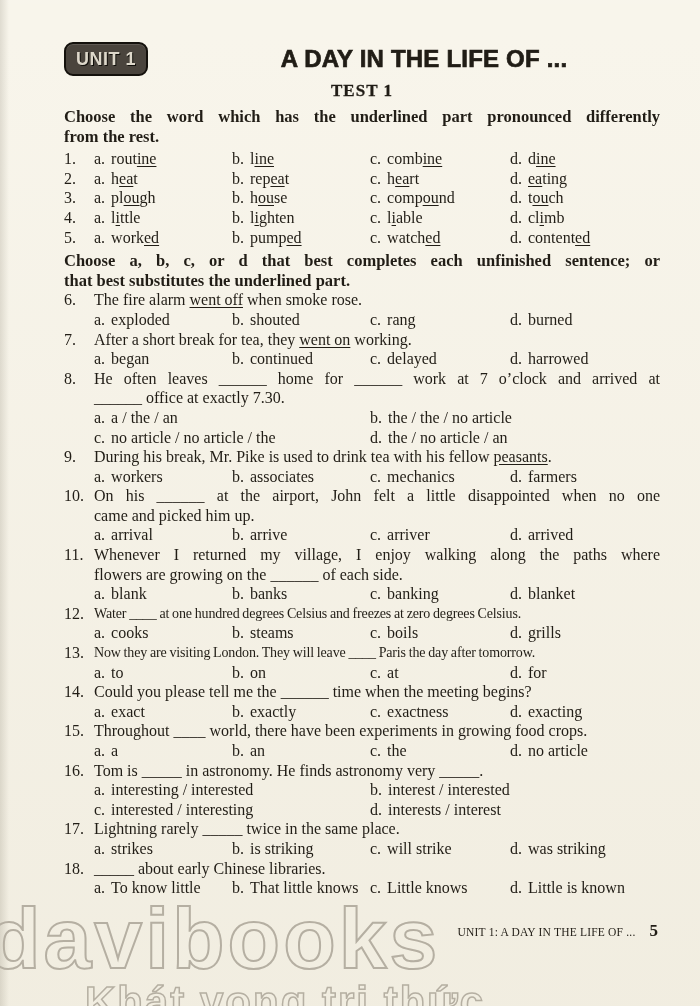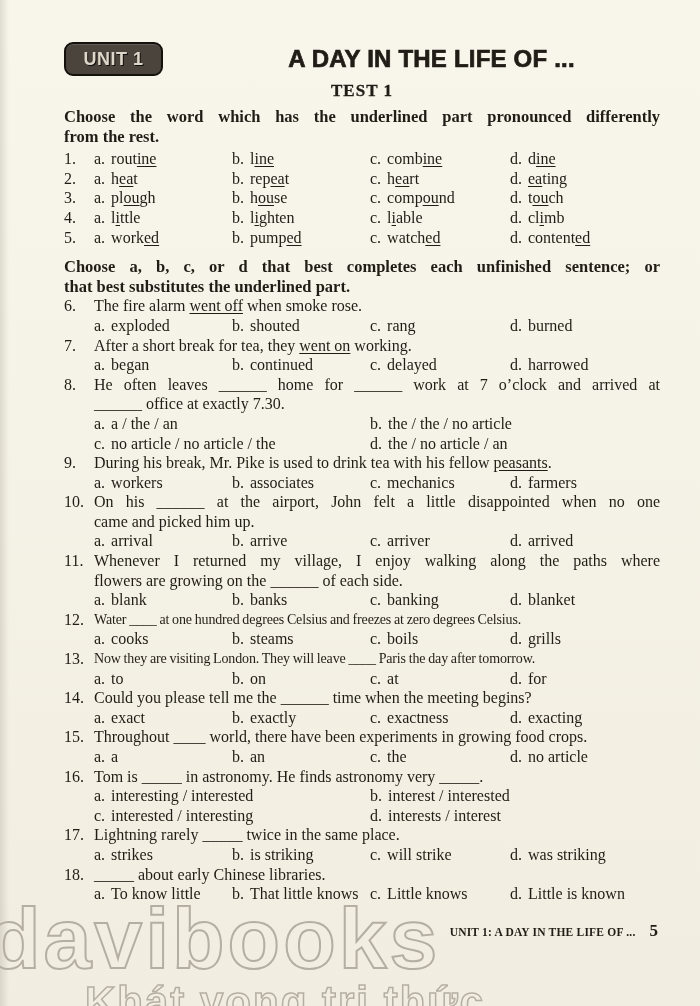--- a/index.html
+++ b/index.html
@@ -12,21 +12,21 @@
     background-image:linear-gradient(90deg, rgba(95,88,70,.16), rgba(95,88,70,0) 9px),
                      linear-gradient(180deg, rgba(255,255,255,.25), rgba(0,0,0,0.02));
     font-family:"Liberation Serif","DejaVu Serif",serif;
     color:var(--ink);
     position:relative; overflow:hidden;
   }
   .page{position:relative; z-index:2; padding:42px 40px 0 64px;}
   
   .header{display:flex; align-items:center;}
   .badge{
-    width:99px; height:34px; flex:none;
+    width:84px; height:34px; flex:none;
     background:var(--badge_bg);
     border:2.5px solid #14110c; border-radius:9px;
     display:flex; align-items:center; justify-content:center;
     box-shadow:inset 0 1px 0 rgba(255,255,255,.12);
   }
   .badge span{
     font-family:"Liberation Sans","DejaVu Sans",sans-serif;
     font-weight:bold; font-size:18px; color:var(--badge_text);
     letter-spacing:.5px; text-shadow:1px 1px 0 #100e0a;
   }
@@ -48,27 +48,27 @@
   .prow,.q{display:flex; line-height:19.6px; font-size:16px;}
   .qnum{width:30px; flex:none;}
   .qtext{flex:1; min-width:0;}
   .opts{display:grid;}
   .cols4{grid-template-columns:138px 138px 140px 1fr;}
   .cols2{grid-template-columns:276px 1fr;}
   .opt{white-space:nowrap;}
   .opt-label{display:inline-block; margin-right:6px;}
   .u{text-decoration:underline; text-underline-offset:2px;}
   .tight{font-size:14px; letter-spacing:-.15px; word-spacing:-.5px;}
-  .instr2{margin-top:10px;}
+  .instr2{margin-top:4px;}
   
   .footer{
     position:absolute; right:42px; top:921px; z-index:3;
     display:flex; align-items:baseline; gap:14px;
   }
-  .footer-label{font-weight:bold; font-size:11.5px; letter-spacing:.2px;}
+  .footer-label{font-weight:normal; font-size:11.5px; letter-spacing:.2px;}
   .footer-page{font-weight:bold; font-size:17px;}
   
   .wm{position:absolute; left:0; width:572px; top:896px; z-index:1; text-align:left; pointer-events:none;}
   .wm-brand{
     font-family:"Liberation Sans","DejaVu Sans",sans-serif; font-weight:bold;
     font-size:86px; line-height:84px; letter-spacing:3px;
     color:transparent; -webkit-text-stroke:2px var(--wm);
     transform:translateX(-12px);
   }
   .wm-slogan{

